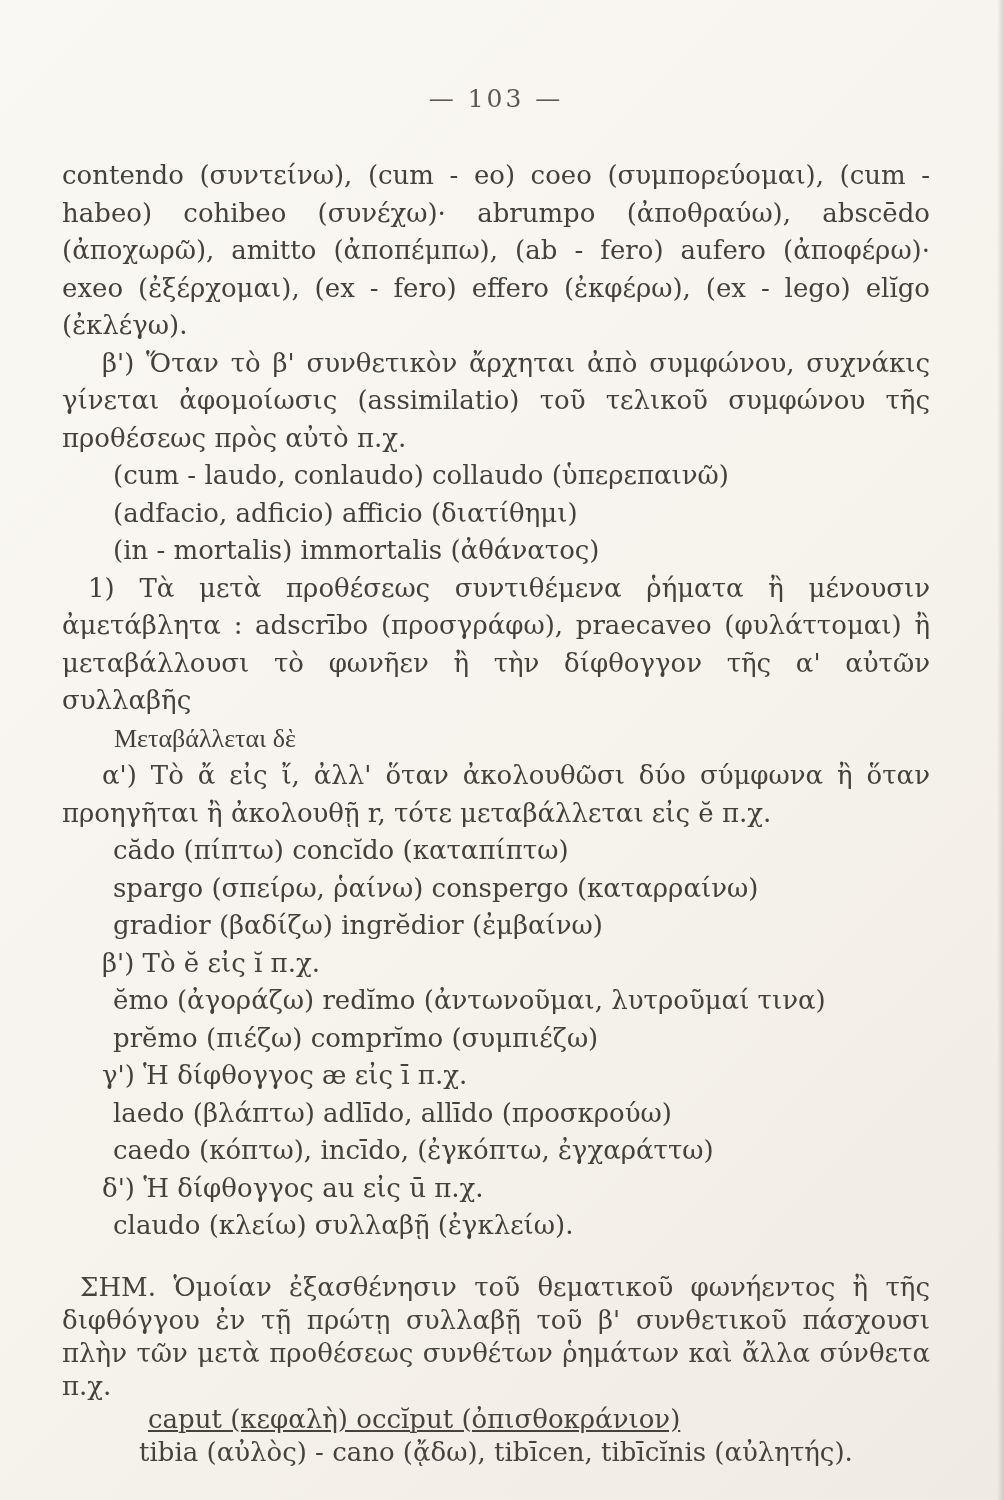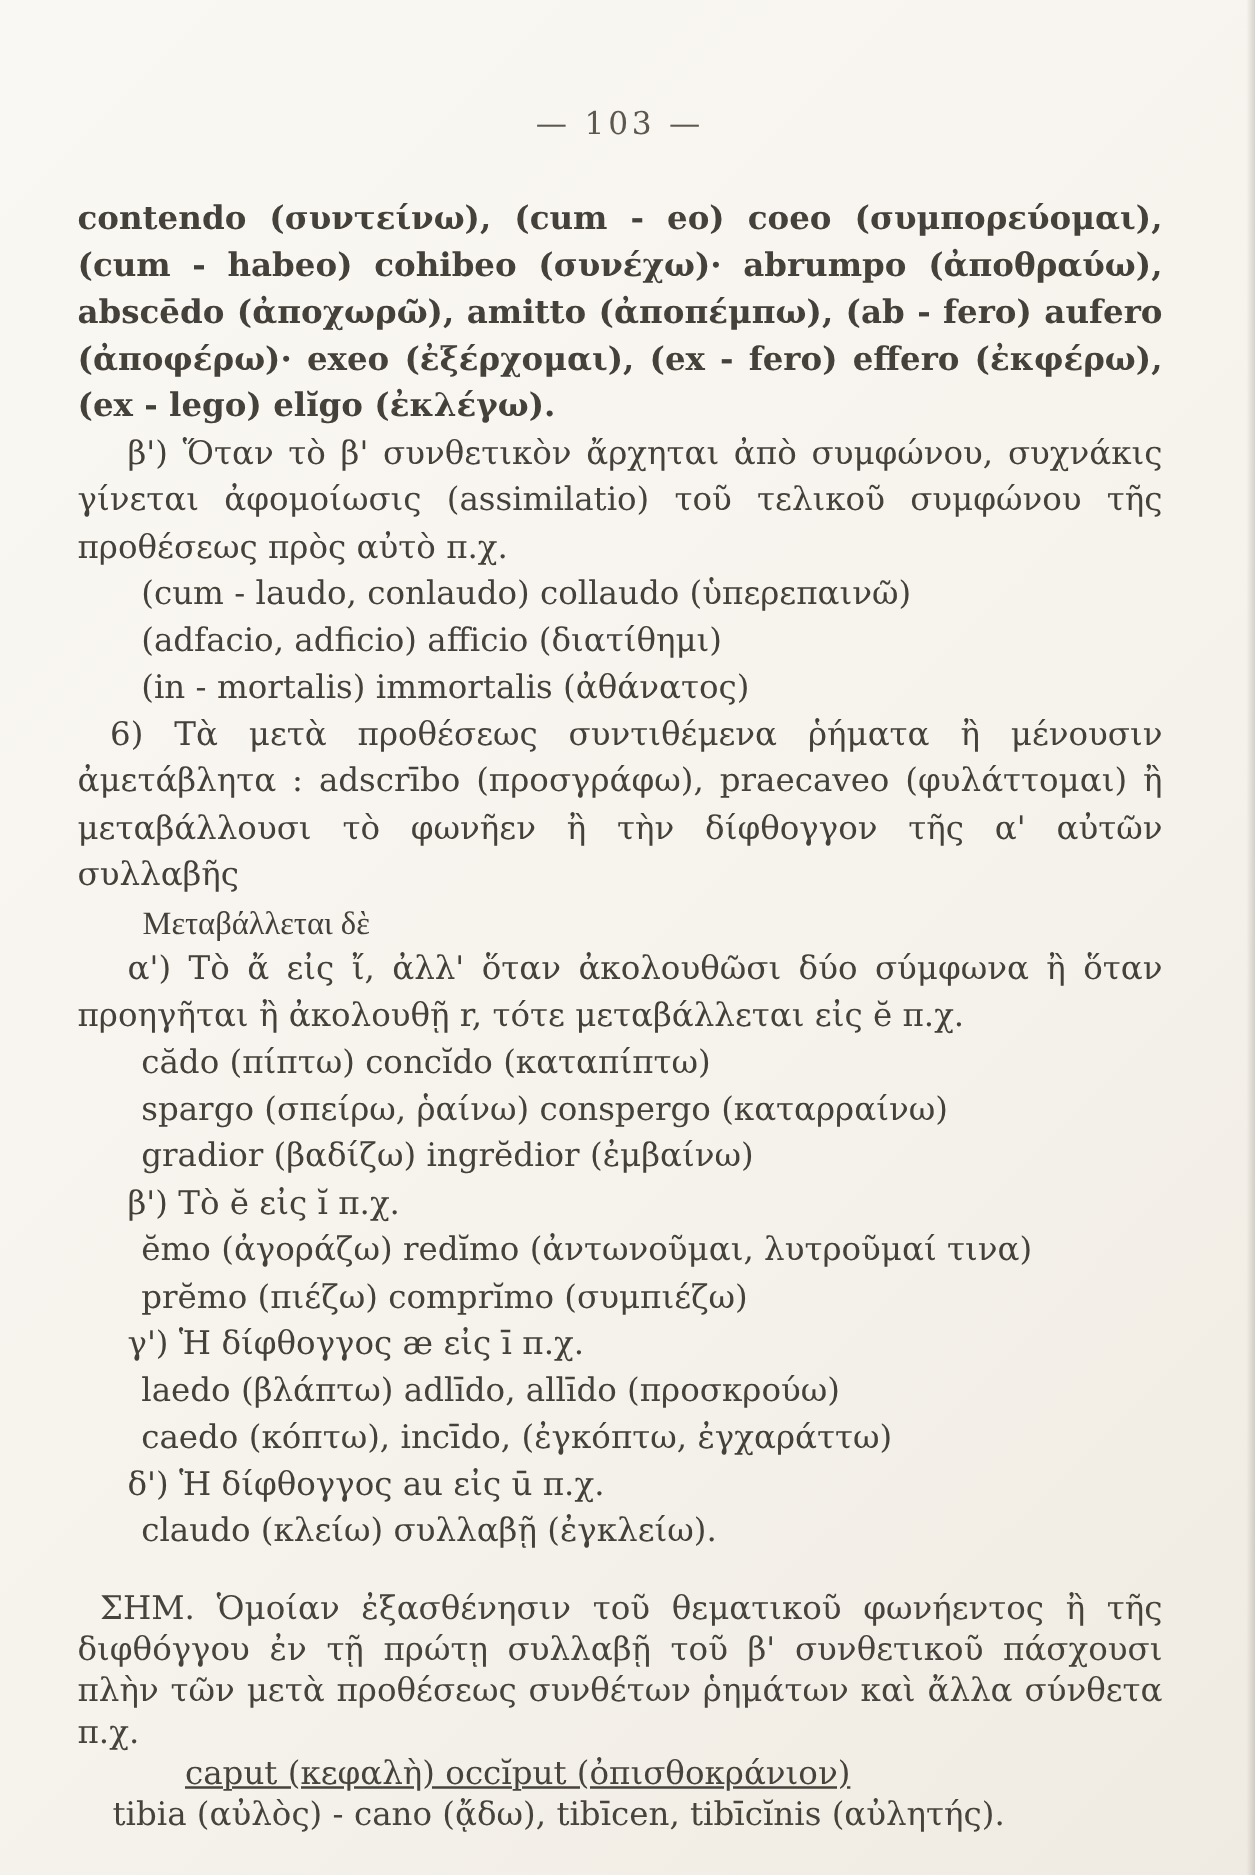--- a/index.html
+++ b/index.html
@@ -27,38 +27,38 @@
     letter-spacing:3px;
     color:#5c584f;
     margin-bottom:44px;
   }
   .text-block {
     font-size:26px;
     line-height:37.5px;
     text-align:justify;
     color:#44413a;
   }
-  p.flush   { text-indent:0;font-weight:bold; }
+  p.flush   { text-indent:0; }
   p.para    { text-indent:40px; }
   p.para-sm { text-indent:26px; }
   p.para-md { text-indent:52px;font-family:Liberation Serif, serif; }
   .example {
     margin-left:51px;
     text-align:left;
     text-indent:0;
   }
   .note {
     margin-top:26px;
     font-size:26px;
     line-height:33px;
     color:#46433c;
   }
   .note p.note-body { text-indent:18px; text-align:justify; }
   .note p.note-ex-1 { margin-left:86px; text-align:left;text-decoration:underline; }
-  .note p.note-ex-2 { margin-left:28px; text-align:left; }
+  .note p.note-ex-2 { margin-left:77px; text-align:left; }
   .divider-wrap {
     margin-top:36px;
     text-align:center;
   }
   .divider-wrap svg { opacity:0.75; }
 </style>
 </head>
 <body>
 
 <div class="page">
@@ -70,21 +70,21 @@
     <p class="flush">contendo (συντείνω), (cum - eo) coeo (συμπορεύομαι), (cum - habeo) cohibeo (συνέχω)· abrumpo (ἀποθραύω), abscēdo (ἀποχωρῶ), amitto (ἀποπέμπω), (ab - fero) aufero (ἀποφέρω)· exeo (ἐξέρχομαι), (ex - fero) effero (ἐκφέρω), (ex - lego) elĭgo (ἐκλέγω).</p>
 
     <p class="para">β') Ὅταν τὸ β' συνθετικὸν ἄρχηται ἀπὸ συμφώνου, συχνάκις γίνεται ἀφομοίωσις (assimilatio) τοῦ τελικοῦ συμφώνου τῆς προθέσεως πρὸς αὐτὸ π.χ.</p>
 
     <div>
       <p class="example">(cum - laudo, conlaudo) collaudo (ὑπερεπαινῶ)</p>
       <p class="example">(adfacio, adficio) afficio (διατίθημι)</p>
       <p class="example">(in - mortalis) immortalis (ἀθάνατος)</p>
     </div>
 
-    <p class="para-sm">6) Τὰ μετὰ προθέσεως συντιθέμενα ῥήματα ἢ μένουσιν ἀμετάβλητα : adscrībo (προσγράφω), praecaveo (φυλάττομαι) ἢ μεταβάλλουσι τὸ φωνῆεν ἢ τὴν δίφθογγον τῆς α' αὐτῶν συλλαβῆς</p>
+    <p class="para-sm">1) Τὰ μετὰ προθέσεως συντιθέμενα ῥήματα ἢ μένουσιν ἀμετάβλητα : adscrībo (προσγράφω), praecaveo (φυλάττομαι) ἢ μεταβάλλουσι τὸ φωνῆεν ἢ τὴν δίφθογγον τῆς α' αὐτῶν συλλαβῆς</p>
 
     <p class="para-md">Μεταβάλλεται δὲ</p>
 
     <p class="para">α') Τὸ ἄ εἰς ἴ, ἀλλ' ὅταν ἀκολουθῶσι δύο σύμφωνα ἢ ὅταν προηγῆται ἢ ἀκολουθῇ r, τότε μεταβάλλεται εἰς ĕ π.χ.</p>
 
     <div>
       <p class="example">cădo (πίπτω) concĭdo (καταπίπτω)</p>
       <p class="example">spargo (σπείρω, ῥαίνω) conspergo (καταρραίνω)</p>
       <p class="example">gradior (βαδίζω) ingrĕdior (ἐμβαίνω)</p>
     </div>

